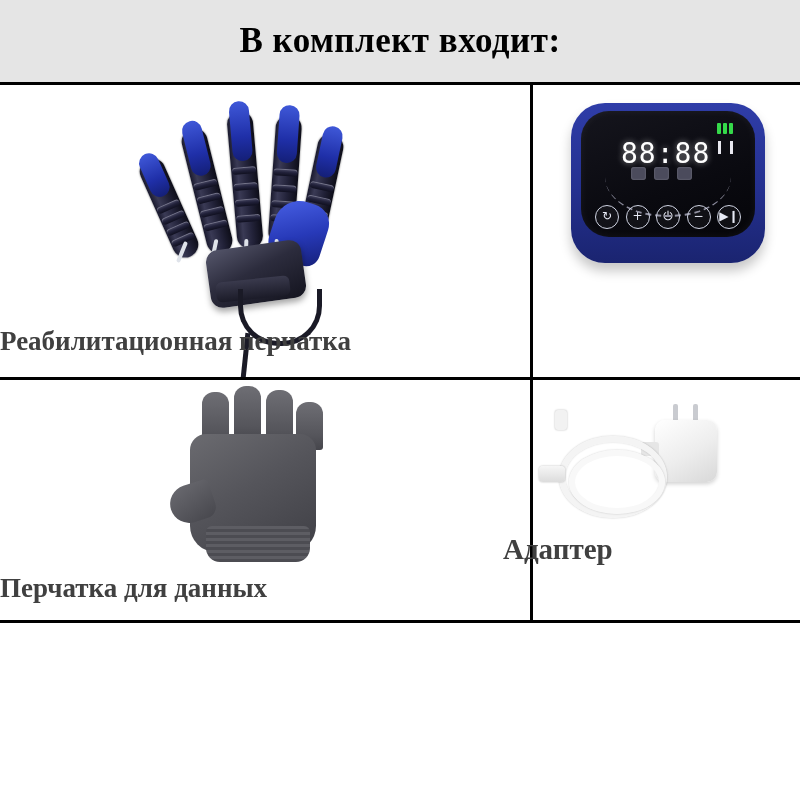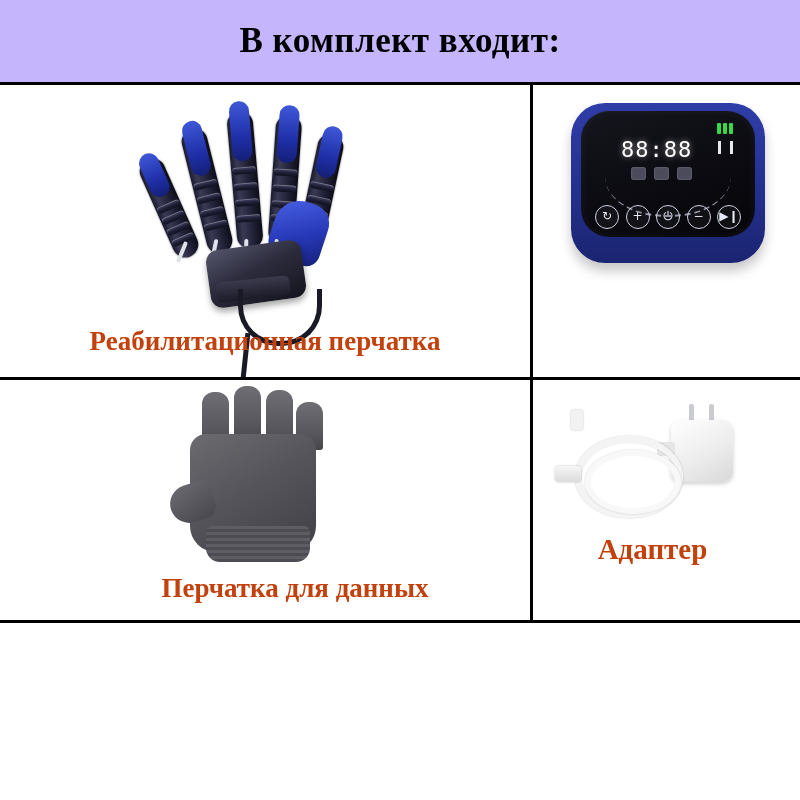--- a/index.html
+++ b/index.html
@@ -25,21 +25,21 @@
   
   .header {
     position: absolute;
     left: 0;
     top: 0;
     width: 800px;
     height: 82px;
     display: flex;
     align-items: center;
     justify-content: center;
-    background: #c4b5fd;
+    background: #e5e5e5;
   }
   .header-title {
     font-family: "Liberation Serif", serif;
     font-weight: bold;
     font-size: 35px;
     letter-spacing: 0.5px;
     color: #000000;
     text-align: center;
   }
 
@@ -54,24 +54,23 @@
   
   .cell {
     position: absolute;
     box-sizing: border-box;
     overflow: hidden;
   }
   .cell-caption {
     position: absolute;
     left: 0;
     width: 100%;
-    text-align: center;
     font-family: "Liberation Serif", serif;
     font-weight: bold;
-    color: #c2410c;
+    color: #404040;
   }
   .art {
     position: absolute;
   }
 
   
   #cell-glove { left: 0; top: 85px; width: 530px; height: 292px; }
   #cell-glove .cell-caption { bottom: 20px; font-size: 27px; }
 
   .robo-wrap {
@@ -198,21 +197,21 @@
     width: 4px;
     height: 11px;
     background: #35d94a;
     border-radius: 1px;
   }
   .lcd {
     position: absolute;
     left: 40px;
     top: 26px;
     font-family: "DejaVu Sans Mono", monospace;
-    font-size: 22px;
+    font-size: 28px;
     letter-spacing: 1px;
     color: #ffffff;
     text-shadow: 0 0 6px rgba(255,255,255,.55);
   }
   .pause-glyph {
     position: absolute;
     right: 22px;
     top: 30px;
     width: 9px;
     height: 13px;
@@ -306,21 +305,21 @@
     position: absolute;
     left: 38px;
     top: 138px;
     width: 104px;
     height: 36px;
     border-radius: 6px 6px 14px 14px;
     background: repeating-linear-gradient(180deg, #5d5d63 0 3px, #4c4c52 3px 6px);
   }
 
   
-  #cell-adapter { left: 519px; top: 380px; width: 267px; height: 200px; text-decoration: underline; }
+  #cell-adapter { left: 503px; top: 380px; width: 267px; height: 200px; text-decoration: underline; }
   #cell-adapter .cell-caption { bottom: 14px; font-size: 29px; }
 
   .plug-body {
     position: absolute;
     left: 152px;
     top: 40px;
     width: 62px;
     height: 62px;
     border-radius: 10px;
     background: linear-gradient(150deg, #ffffff 0%, #ededed 55%, #d8d8d8 100%);

